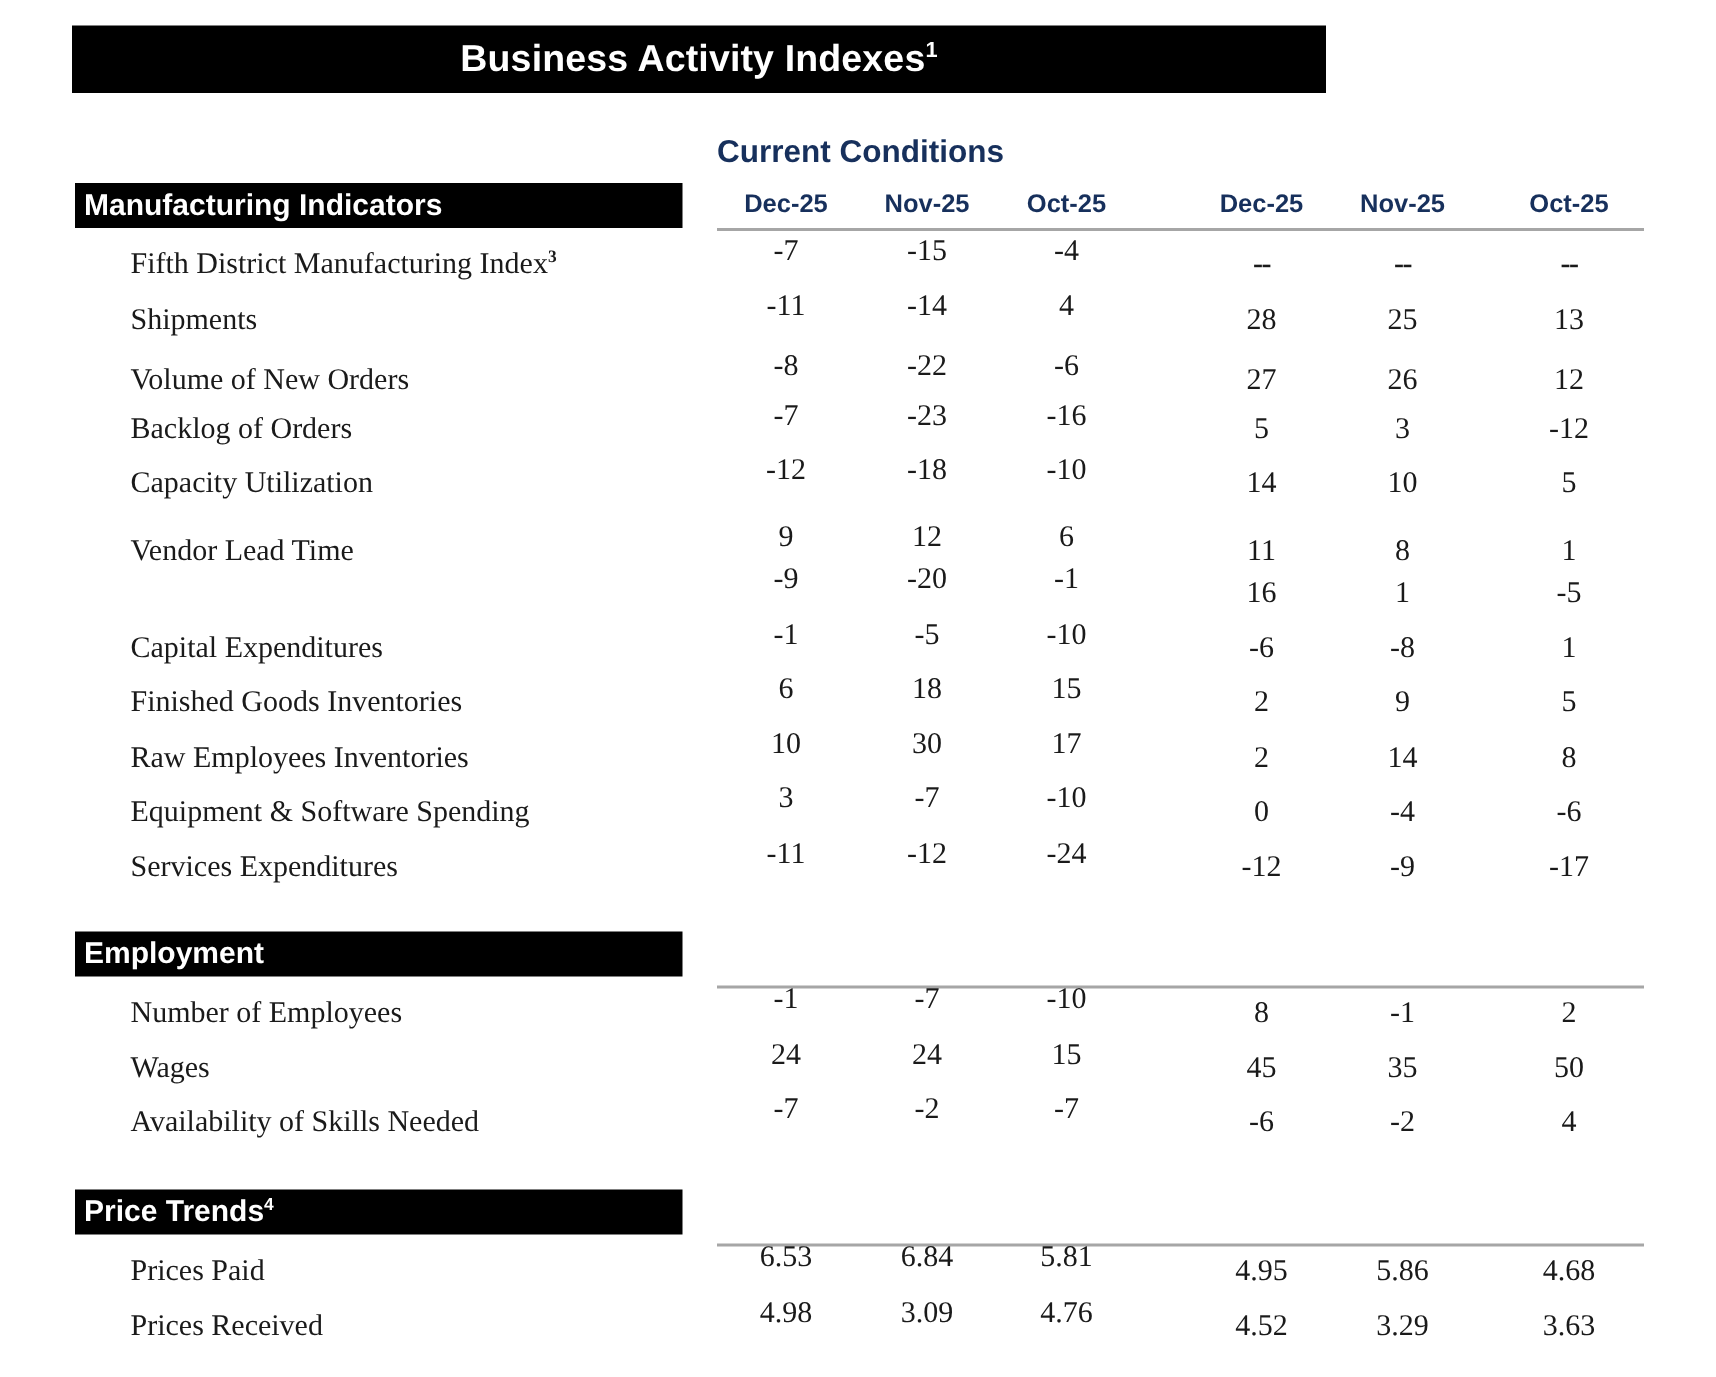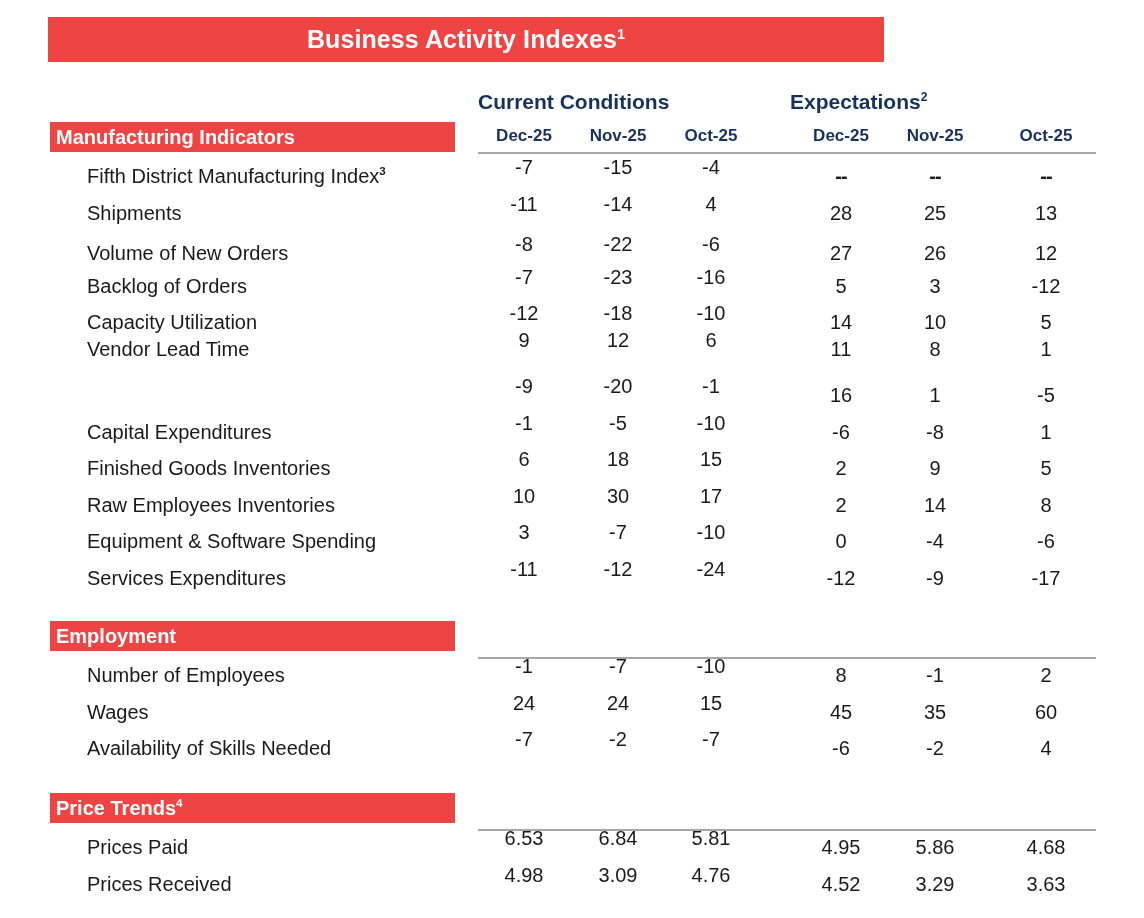--- a/index.html
+++ b/index.html
@@ -23,21 +23,21 @@
     height: 918px;
   }
 
   
   .title-banner {
     position: absolute;
     left: 48px;
     top: 17px;
     width: 836px;
     height: 45px;
-    background: #ef4444;
+    background: #000000;
     display: flex;
     align-items: center;
     justify-content: center;
   }
   .title-text {
     color: #ffffff;
     font-size: 25px;
     font-weight: bold;
     letter-spacing: 0.1px;
     white-space: nowrap;
@@ -91,41 +91,42 @@
   #rule-top      { top: 152px; }
   #rule-employ   { top: 657px; }
   #rule-price    { top: 829px; }
 
   
   .section-bar {
     position: absolute;
     left: 50px;
     width: 405px;
     height: 30px;
-    background: #ef4444;
+    background: #000000;
     display: flex;
     align-items: center;
   }
   .section-bar .section-label {
     color: #ffffff;
     font-size: 20px;
     font-weight: bold;
     padding-left: 6px;
     white-space: nowrap;
   }
   #bar-manufacturing { top: 122px; }
   #bar-employment    { top: 621px; }
   #bar-price         { top: 793px; }
 
   
   .row {
     position: absolute;
     left: 0;
     width: 996px;
     height: 36px;
+    font-family: Liberation Serif, serif;
   }
   .row-label {
     position: absolute;
     left: 87px;
     top: 0;
     height: 36px;
     line-height: 36px;
     font-size: 20px;
     color: #1a1a1a;
     white-space: nowrap;
@@ -152,23 +153,20 @@
 <div class="page">
 
   <div class="title-banner">
     <div class="title-text">
       <span>Business Activity Indexes</span><span class="sup">1</span>
     </div>
   </div>
 
   <div class="group-head" id="grp-current">
     <span>Current Conditions</span><span class="sup"></span>
-  </div>
-  <div class="group-head" id="grp-expect">
-    <span>Expectations</span><span class="sup">2</span>
   </div>
 
   <div class="col-head c0">Dec-25</div>
   <div class="col-head c1">Nov-25</div>
   <div class="col-head c2">Oct-25</div>
   <div class="col-head c3">Dec-25</div>
   <div class="col-head c4">Nov-25</div>
   <div class="col-head c5">Oct-25</div>
 
   <div class="hrule" id="rule-top"></div>
@@ -224,21 +222,21 @@
       </div>
       <div class="row" style="top: 304px;">
         <div class="row-label"><span>Capacity Utilization</span></div>
         <div class="cell c0 cc">-12</div>
         <div class="cell c1 cc">-18</div>
         <div class="cell c2 cc">-10</div>
         <div class="cell c3 ex">14</div>
         <div class="cell c4 ex">10</div>
         <div class="cell c5 ex">5</div>
       </div>
-      <div class="row" style="top: 331px;">
+      <div class="row" style="top: 349px;">
         <div class="row-label"><span>Vendor Lead Time</span></div>
         <div class="cell c0 cc">9</div>
         <div class="cell c1 cc">12</div>
         <div class="cell c2 cc">6</div>
         <div class="cell c3 ex">11</div>
         <div class="cell c4 ex">8</div>
         <div class="cell c5 ex">1</div>
       </div>
       <div class="row" style="top: 377px;">
         <div class="cell c0 cc">-9</div>
@@ -302,21 +300,21 @@
         <div class="cell c4 ex">-1</div>
         <div class="cell c5 ex">2</div>
       </div>
       <div class="row" style="top: 693.5px;">
         <div class="row-label"><span>Wages</span></div>
         <div class="cell c0 cc">24</div>
         <div class="cell c1 cc">24</div>
         <div class="cell c2 cc">15</div>
         <div class="cell c3 ex">45</div>
         <div class="cell c4 ex">35</div>
-        <div class="cell c5 ex">60</div>
+        <div class="cell c5 ex">50</div>
       </div>
       <div class="row" style="top: 730px;">
         <div class="row-label"><span>Availability of Skills Needed</span></div>
         <div class="cell c0 cc">-7</div>
         <div class="cell c1 cc">-2</div>
         <div class="cell c2 cc">-7</div>
         <div class="cell c3 ex">-6</div>
         <div class="cell c4 ex">-2</div>
         <div class="cell c5 ex">4</div>
       </div>

